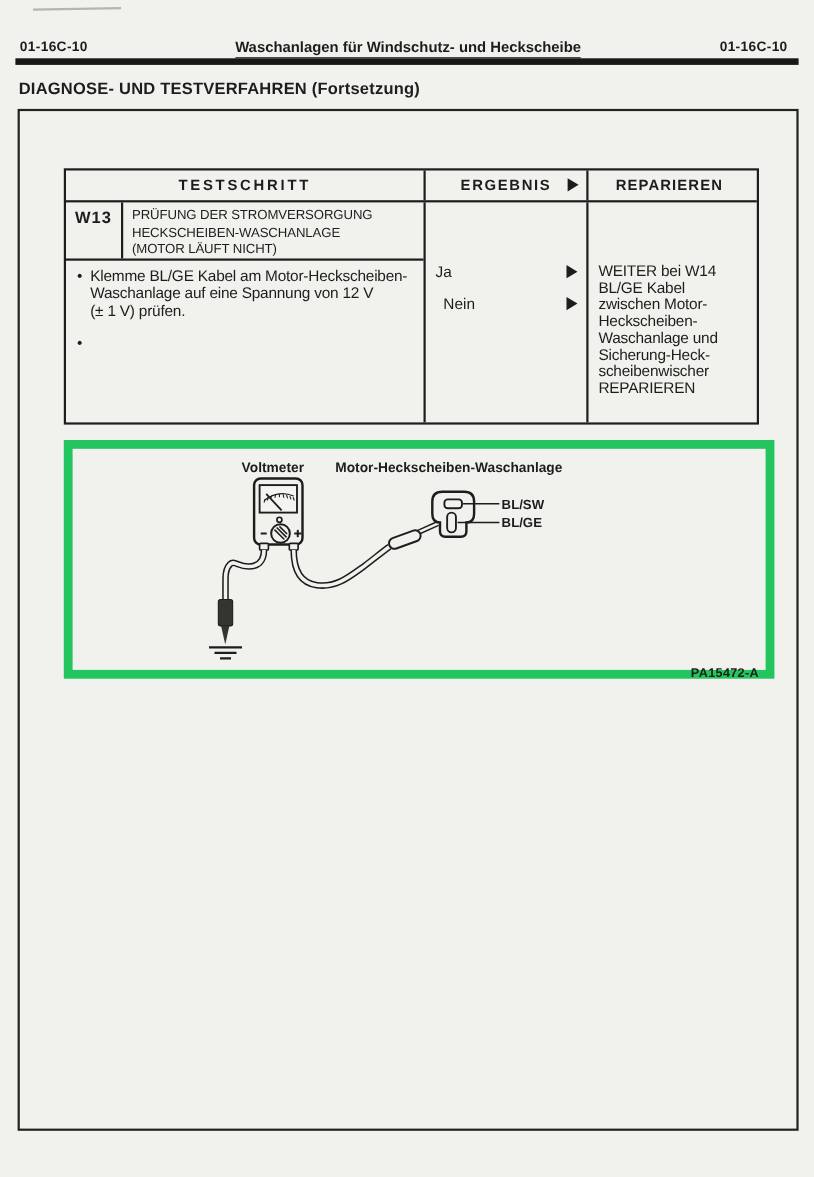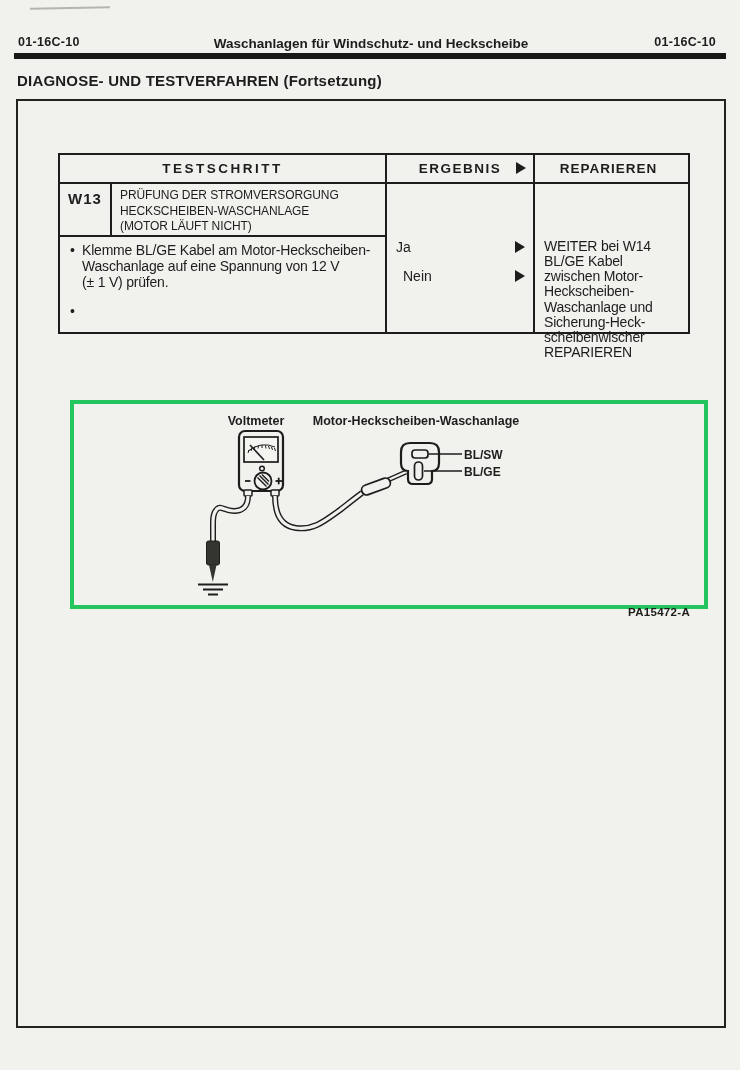--- a/index.html
+++ b/index.html
@@ -24,40 +24,40 @@
   .outer-box{position:absolute;top:99px;left:16px;width:706px;height:925px;border:2.5px solid #22221f;}
   
   .test-table{position:absolute;left:40px;top:52px;width:628px;border:2px solid #1d1d1b;background:transparent;}
   .tt-header{display:flex;border-bottom:2px solid #1d1d1b;height:27px;}
   .tt-h{font-weight:bold;font-size:13.5px;display:flex;align-items:center;justify-content:center;box-sizing:border-box;}
   .tt-h1{width:327px;border-right:2px solid #1d1d1b;letter-spacing:2.5px;}
   .tt-h2{width:148px;border-right:2px solid #1d1d1b;position:relative;letter-spacing:1.5px;}
   .tt-h3{width:147px;letter-spacing:1px;}
   .arrow-right{width:0;height:0;border-top:6px solid transparent;border-bottom:6px solid transparent;border-left:10px solid #1d1d1b;}
   .tt-h2 .arrow-right{position:absolute;right:7px;top:7px;}
-  .tt-body{display:flex;height:148px;}
+  .tt-body{display:flex;height:200px;}
   .tt-c1{width:327px;border-right:2px solid #1d1d1b;box-sizing:border-box;position:relative;}
   .tt-c2{width:148px;border-right:2px solid #1d1d1b;box-sizing:border-box;padding-top:55px;}
   .tt-c3{width:147px;box-sizing:border-box;padding:55px 4px 0 9px;}
   .step-box{height:51px;border-bottom:2px solid #1d1d1b;display:flex;}
   .step-id{width:52px;border-right:2px solid #1d1d1b;font-weight:bold;font-size:15px;
     display:flex;justify-content:center;padding-top:6px;box-sizing:border-box;letter-spacing:1px;}
   .step-title{flex:1;padding:4px 4px 0 8px;font-size:12px;line-height:15.5px;white-space:pre-line;letter-spacing:-0.1px;}
   .bullets{padding:5px 6px 0 10px;}
   .bullet-item{display:flex;font-size:14px;line-height:16px;margin-top:0;}
   .bullet-item + .bullet-item{margin-top:13px;}
   .bullet-dot{width:12px;flex:0 0 12px;padding-top:0;font-size:14px;}
   .bullet-text{white-space:pre-line;letter-spacing:-0.2px;}
   .result-row{display:flex;justify-content:space-between;align-items:flex-start;padding:0 8px 0 9px;font-size:14px;gap:36px;}
   .result-row + .result-row{margin-top:13px;padding-left:16px;}
   .result-row .arrow-right{margin-top:2px;}
   .action-1{font-size:14px;line-height:15px;white-space:pre-line;letter-spacing:-0.2px;}
   .action-2{font-size:14px;line-height:15.2px;white-space:pre-line;letter-spacing:-0.2px;}
   
-  .figure-box{position:absolute;left:52px;top:299px;width:630px;height:201px;border:4px solid #22c55e;}
+  .figure-box{position:absolute;left:40px;top:299px;width:630px;height:201px;border:8px solid #22c55e;}
   .figure-code{position:absolute;left:40px;top:505px;width:632px;text-align:right;font-size:11.5px;font-weight:bold;letter-spacing:.3px;}
   svg text{font-family:"Liberation Sans","DejaVu Sans",sans-serif;}
 </style>
 </head>
 <body>
 
 <div class="scan-artifact"></div>
 
 <div class="page-header">
   <div class="hdr-code-left">01-16C-10</div>

